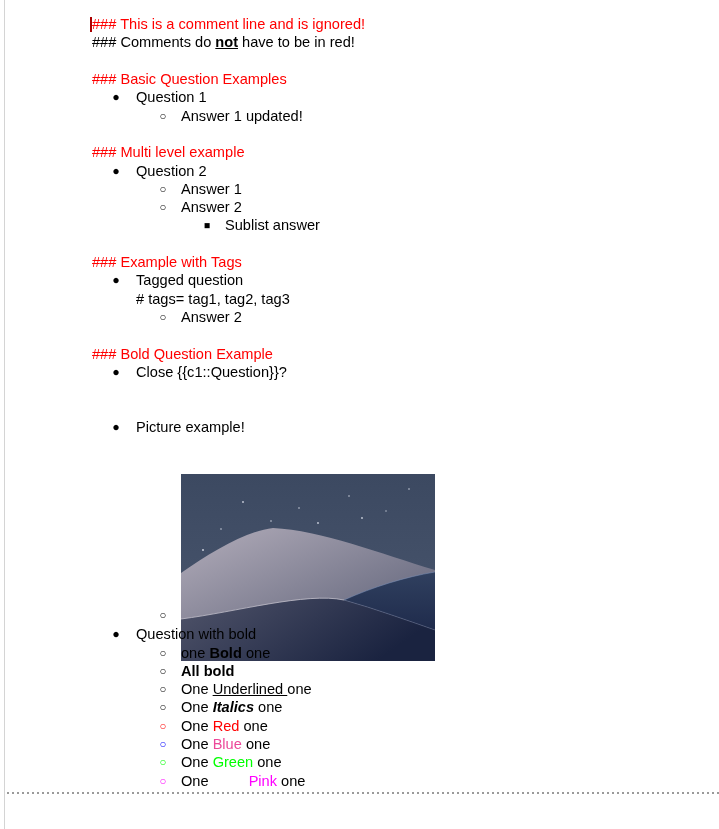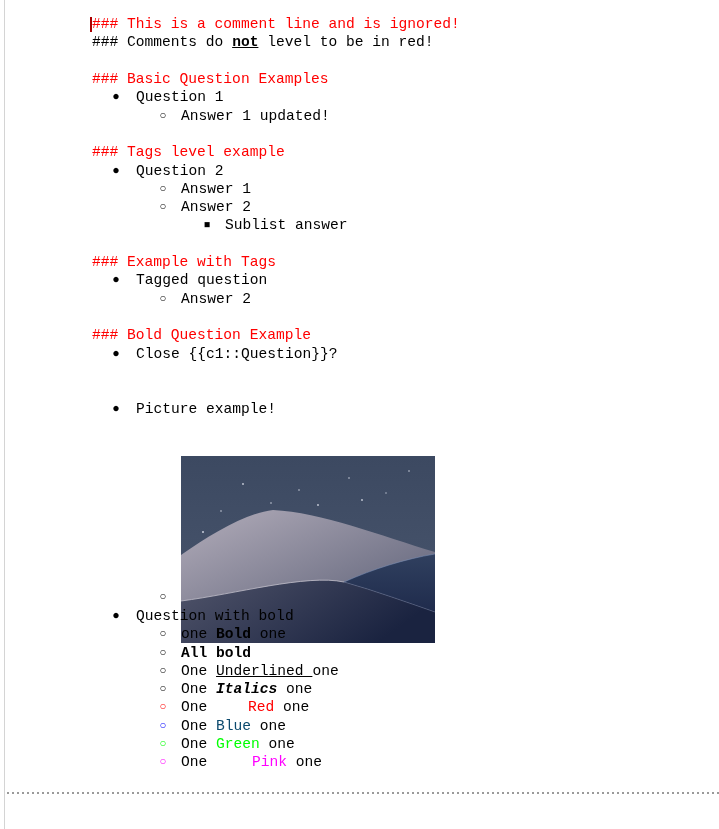--- a/index.html
+++ b/index.html
@@ -1,18 +1,18 @@
 <!DOCTYPE html>
 <html style="--dotcolor: #9a9a9a;"><head>
 <meta charset="utf-8">
 <style>
   html,body{margin:0;padding:0;background:#ffffff;}
   #screen{
     position:relative;width:719px;height:829px;overflow:hidden;background:#ffffff;
-    font-family:Liberation Mono, monospace;color:#000000;
+    font-family:Liberation Sans, sans-serif;color:#000000;
   }
   #page-left-edge{position:absolute;left:4px;top:0;bottom:0;width:1px;background:#d4d4d4;}
   #doc{position:absolute;left:0;top:0;right:0;padding-top:15px;}
   .line{position:relative;height:18.32px;line-height:18.32px;font-size:14.6px;white-space:pre;}
   .line.p    {padding-left:92px;}
   .line.cont {padding-left:136px;}
   .line.b1   {padding-left:136px;}
   .line.b2   {padding-left:181px;}
   .line.b3   {padding-left:225px;}
   .line.blank{padding-left:92px;}
@@ -33,34 +33,35 @@
     background:repeating-linear-gradient(90deg,var(--dotcolor,#9a9a9a) 0,var(--dotcolor,#9a9a9a) 2px,transparent 2px,transparent 5px);
   }
 </style>
 </head>
 <body>
 
 <div id="screen">
   <div id="page-left-edge" style="background: rgb(212, 212, 212);"></div>
   <div id="doc">
       <div class="line p"><span><span style="color: rgb(255, 0, 0);">### This is a comment line and is ignored!</span></span><span id="caret" style="background: rgb(170, 0, 0);"></span></div>
-      <div class="line p"><span><span>### Comments do </span><span class="bold underline">not</span><span> level to be in red!</span></span></div>
+      <div class="line p"><span><span>### Comments do </span><span class="bold underline">not</span><span> have to be in red!</span></span></div>
       <div class="line blank"></div>
       <div class="line p"><span><span style="color: rgb(255, 0, 0);">### Basic Question Examples</span></span></div>
       <div class="line b1"><span class="bullet">●</span><span><span>Question 1</span></span></div>
       <div class="line b2"><span class="bullet">○</span><span><span>Answer 1 updated!</span></span></div>
       <div class="line blank"></div>
-      <div class="line p"><span><span style="color: rgb(255, 0, 0);">### Tags level example</span></span></div>
+      <div class="line p"><span><span style="color: rgb(255, 0, 0);">### Multi level example</span></span></div>
       <div class="line b1"><span class="bullet">●</span><span><span>Question 2</span></span></div>
       <div class="line b2"><span class="bullet">○</span><span><span>Answer 1</span></span></div>
       <div class="line b2"><span class="bullet">○</span><span><span>Answer 2</span></span></div>
       <div class="line b3"><span class="bullet">■</span><span><span>Sublist answer</span></span></div>
       <div class="line blank"></div>
       <div class="line p"><span><span style="color: rgb(255, 0, 0); margin-top: 28px;">### Example with Tags</span></span></div>
       <div class="line b1"><span class="bullet">●</span><span><span>Tagged question</span></span></div>
+      <div class="line cont"><span><span># tags= tag1, tag2, tag3</span></span></div>
       <div class="line b2"><span class="bullet">○</span><span><span>Answer 2</span></span></div>
       <div class="line blank"></div>
       <div class="line p"><span><span style="color: rgb(255, 0, 0);">### Bold Question Example</span></span></div>
       <div class="line b1"><span class="bullet">●</span><span><span>Close {{c1::Question}}?</span></span></div>
       <div class="line blank"></div>
       <div class="line blank"></div>
       <div class="line b1"><span class="bullet">●</span><span><span>Picture example!</span></span></div>
       <div class="line img b2-owner"><span class="bullet">○</span>
   <div class="picture-box" title="Desert sand dune under a starry night sky (macOS Mojave wallpaper)">
     <svg width="254" height="187" viewBox="0 0 254 187" role="img">
@@ -103,19 +104,19 @@
       <path d="M0,145 C55,138 125,118 163,126" stroke="#c2bfca" stroke-width="1" fill="none" opacity="0.8"></path>
       <path d="M163,126 C195,135 225,146 254,156" stroke="#8e9ab8" stroke-width="0.8" fill="none" opacity="0.45"></path>
     </svg>
   </div>
 </div>
       <div class="line b1"><span class="bullet">●</span><span><span>Question with bold</span></span></div>
       <div class="line b2"><span class="bullet">○</span><span><span>one </span><span class="bold">Bold</span><span> one</span></span></div>
       <div class="line b2"><span class="bullet">○</span><span><span class="bold">All bold</span></span></div>
       <div class="line b2"><span class="bullet">○</span><span><span>One </span><span class="underline">Underlined </span><span>one</span></span></div>
       <div class="line b2"><span class="bullet">○</span><span><span>One </span><span class="bold italic">Italics</span><span> one</span></span></div>
-      <div class="line b2"><span class="bullet" style="color: rgb(255, 0, 0);">○</span><span><span>One </span><span style="color: rgb(255, 0, 0); margin-left: 32px;">Red</span><span> one</span></span></div>
-      <div class="line b2"><span class="bullet" style="color: rgb(0, 0, 255);">○</span><span><span>One </span><span style="color: #0c4a6e;">Blue</span><span> one</span></span></div>
+      <div class="line b2"><span class="bullet" style="color: rgb(255, 0, 0);">○</span><span><span>One </span><span style="color: rgb(255, 0, 0);">Red</span><span> one</span></span></div>
+      <div class="line b2"><span class="bullet" style="color: rgb(0, 0, 255);">○</span><span><span>One </span><span style="color: #ec4899;">Blue</span><span> one</span></span></div>
       <div class="line b2"><span class="bullet" style="color: rgb(0, 255, 0);">○</span><span><span>One </span><span style="color: rgb(0, 255, 0);">Green</span><span> one</span></span></div>
       <div class="line b2"><span class="bullet" style="color: rgb(255, 0, 255);">○</span><span><span>One </span><span style="color: rgb(255, 0, 255); margin-left: 36px;">Pink</span><span> one</span></span></div>
     </div>
   <div id="page-break-line"></div>
 </div>
 
 </body></html>

